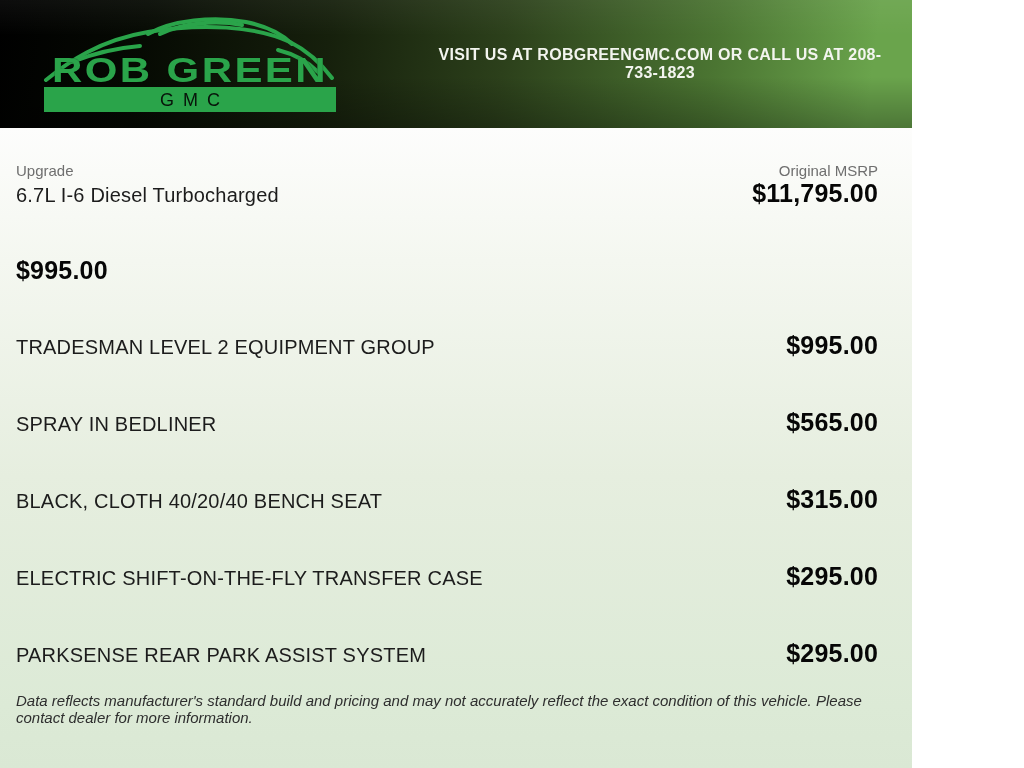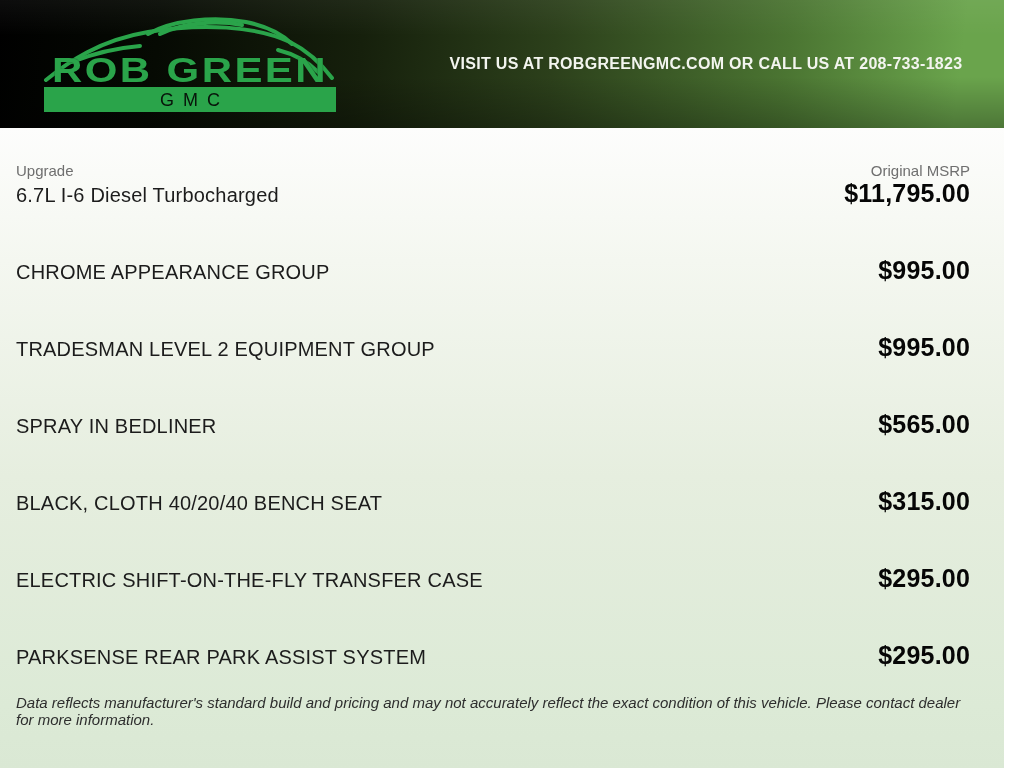--- a/index.html
+++ b/index.html
@@ -10,21 +10,21 @@
   }
   * { box-sizing: border-box; }
   html, body { margin: 0; padding: 0; }
   body {
     width: 1024px;
     height: 768px;
     overflow: hidden;
     font-family: "Liberation Sans", sans-serif;
   }
   .page {
-    width: 1004px;
+    width: 912px;
     height: 768px;
     background: linear-gradient(180deg, #fdfdfc 128px, #f4f7f0 34%, #e6eedf 62%, var(--page-green) 92%, #dae8d4 100%);
   }
   
   .banner {
     height: 128px;
     width: 100%;
     display: flex;
     align-items: center;
     background:
@@ -154,21 +154,20 @@
     <div class="cols">
       <span>Upgrade</span>
       <span>Original MSRP</span>
     </div>
 
     <div class="row">
       <span class="item">6.7L I-6 Diesel Turbocharged</span>
       <span class="price">$11,795.00</span>
     </div>
     <div class="row">
-      <span class="item">CHROME APPEARANCE GROUP</span>
       <span class="price">$995.00</span>
     </div>
     <div class="row">
       <span class="item">TRADESMAN LEVEL 2 EQUIPMENT GROUP</span>
       <span class="price">$995.00</span>
     </div>
     <div class="row">
       <span class="item">SPRAY IN BEDLINER</span>
       <span class="price">$565.00</span>
     </div>

